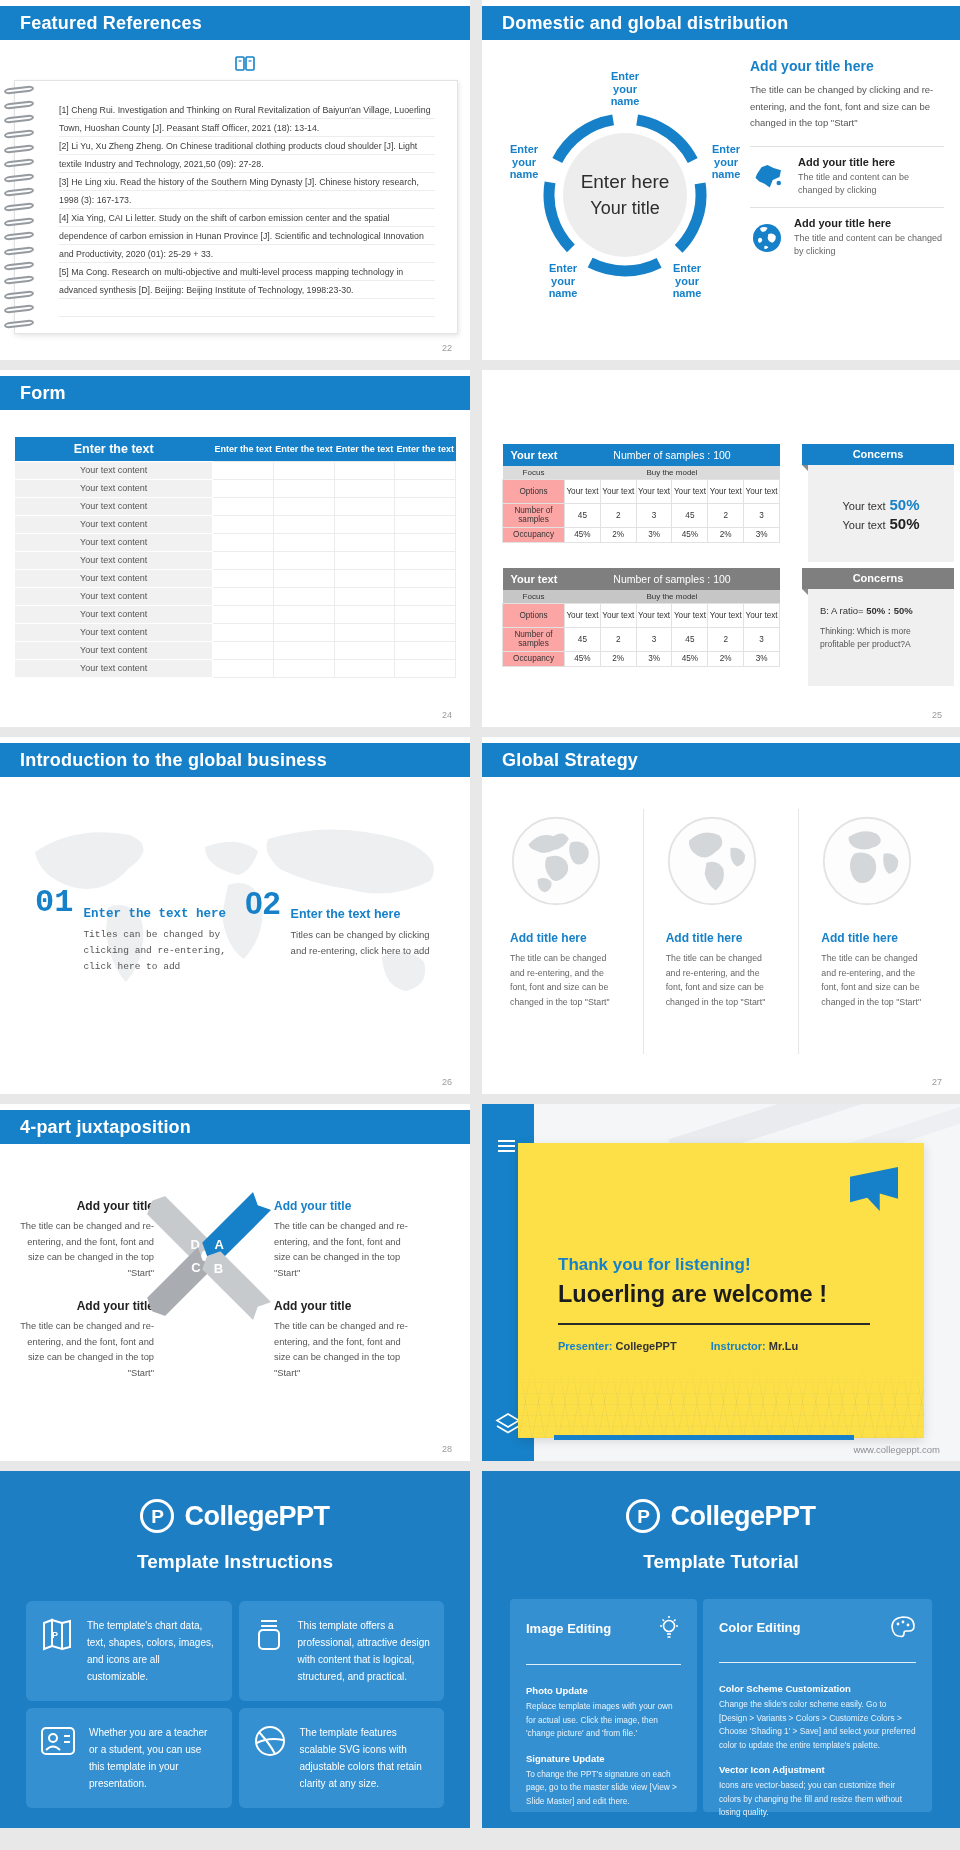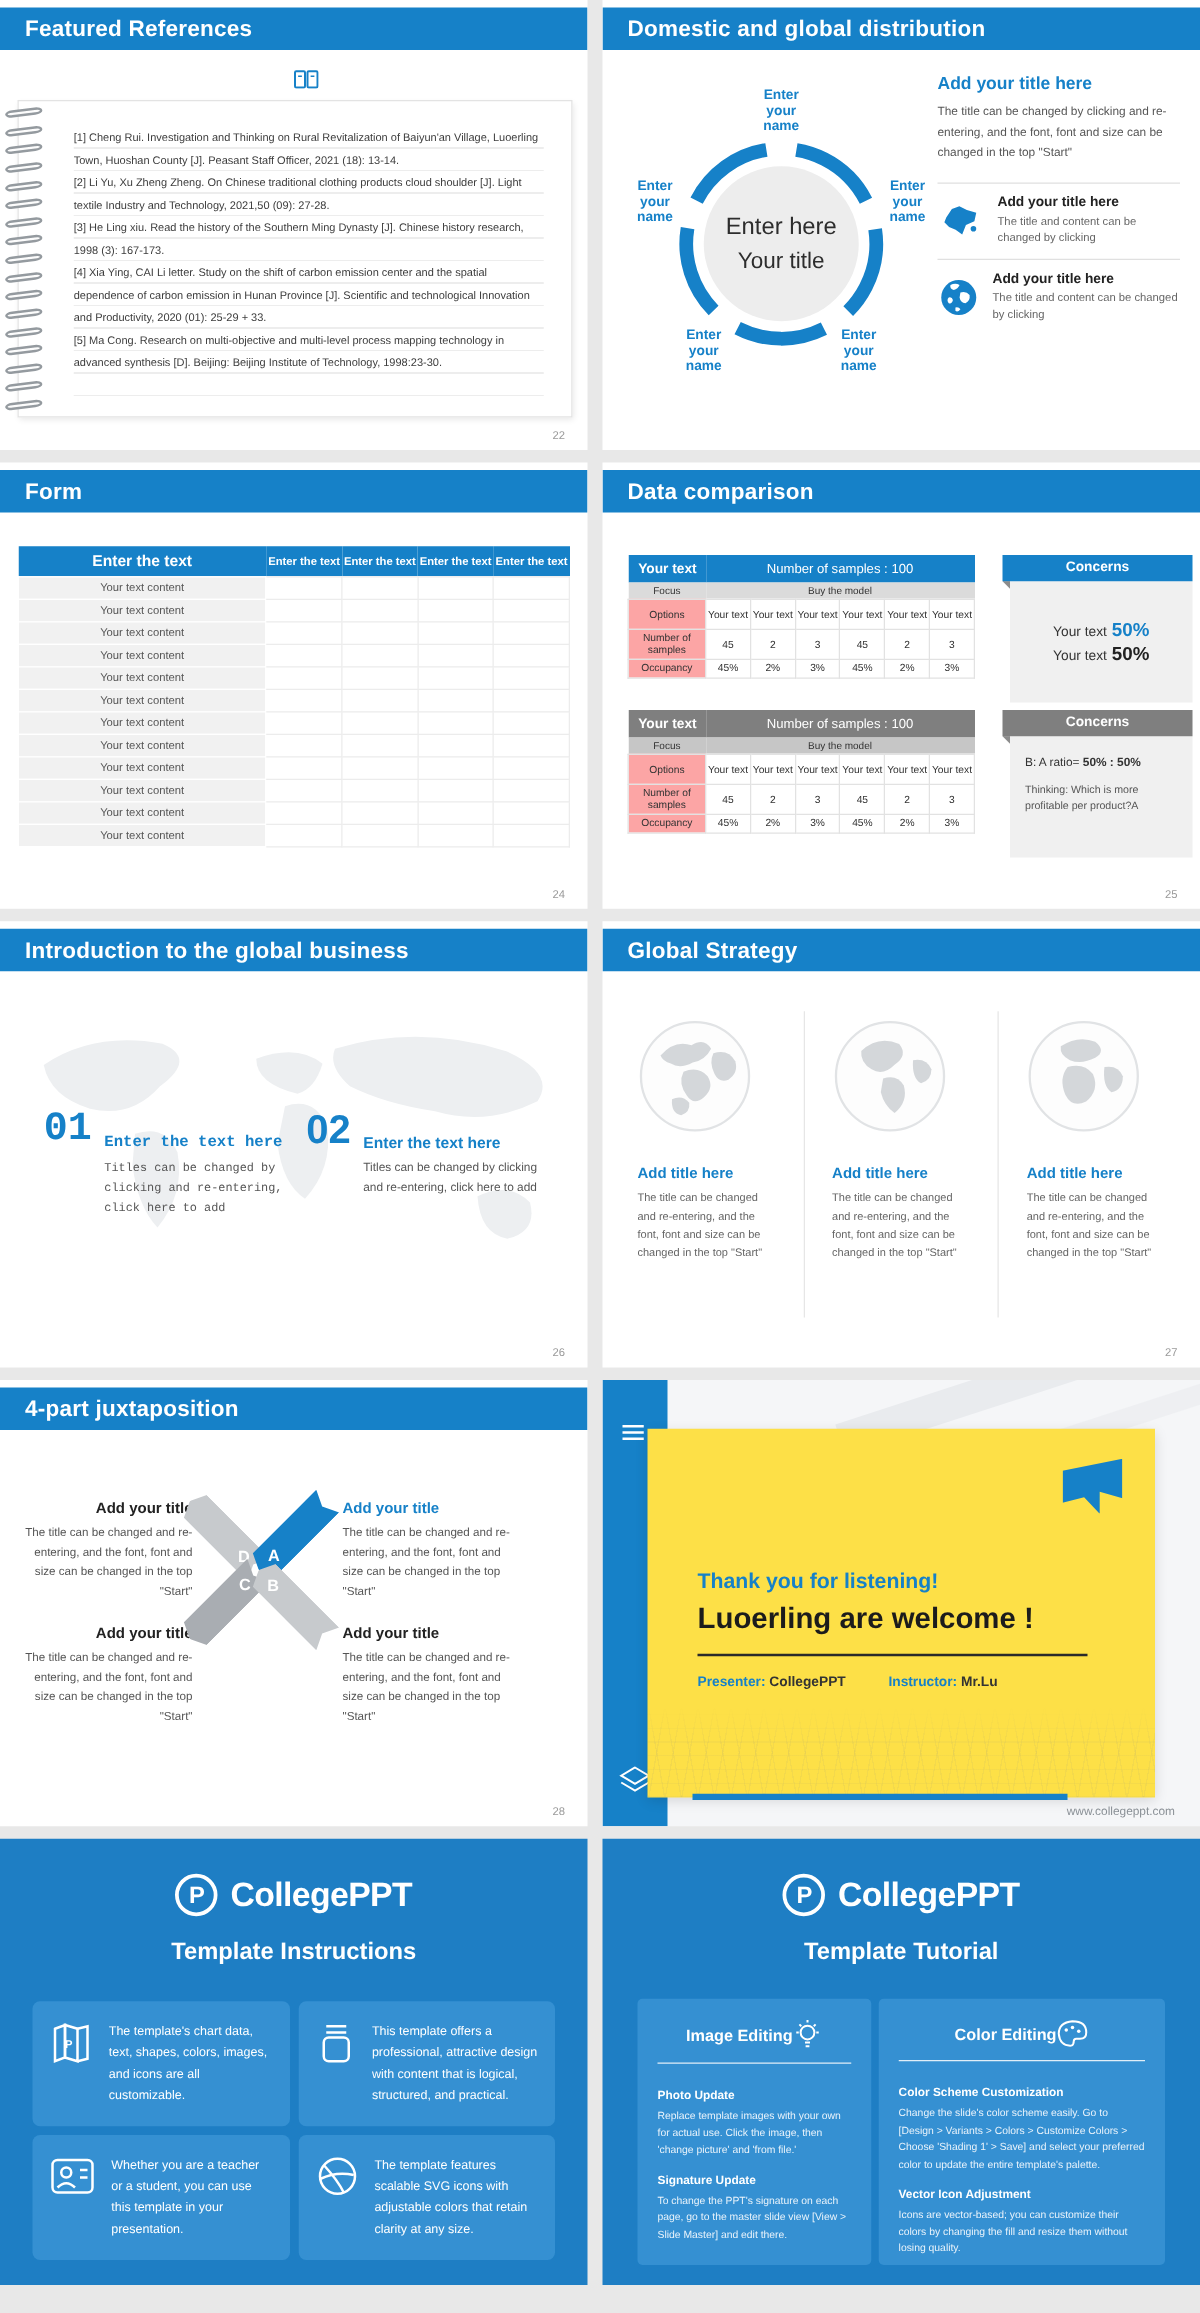--- a/index.html
+++ b/index.html
@@ -139,22 +139,22 @@
             font-weight:bold; font-size:19px; line-height:29px; text-align:center; }
   .brand-name{ color:#fff; font-size:27px; font-weight:bold; letter-spacing:-.5px; }
   .tpl-h{ text-align:center; color:#fff; font-size:19px; font-weight:bold; margin-top:18px; }
   .ins-grid{ position:absolute; left:26px; right:26px; top:130px; bottom:20px; display:grid;
              grid-template-columns:1fr 1fr; grid-template-rows:1fr 1fr; gap:7px; }
   .ins-card{ background:var(--cardblue); border-radius:6px; padding:16px 14px; display:flex; gap:13px; }
   .ins-card p{ margin:0; font-size:10px; color:#fff; line-height:17px; }
   .tut-wrap{ position:absolute; left:28px; right:28px; top:128px; bottom:16px; display:flex; gap:6px; }
   .tut-col{ background:var(--cardblue); border-radius:4px; padding:16px; }
   .tut-col.c1{ flex:44; } .tut-col.c2{ flex:56; }
-  .tut-head{ display:flex; justify-content:center; align-items:center;
-             border-bottom:1px solid rgba(255,255,255,.85); padding-bottom:9px; margin-bottom:20px; }
+  .tut-head{ display:flex; justify-content:space-between; align-items:center;
+             border-bottom:1px solid rgba(255,255,255,.85); padding-bottom:23px; margin-bottom:20px; }
   .tut-head h3{ margin:0; color:#fff; font-size:13px; }
   .tut-item h4{ margin:12px 0 4px; color:#fff; font-size:9.5px; }
   .tut-item p{ margin:0; color:#e9f3fb; font-size:8.3px; line-height:13.5px; }
   svg{ display:block; }
 </style>
 </head>
 <body>
 
 <div class="slide" style="left:0;top:0;width:470px;height:360px;">
   <div class="bar"><span>Featured References</span></div>
@@ -345,21 +345,20 @@
           <td></td>
           <td></td>
           <td></td>
         </tr>
     </tbody>
   </table>
   <div class="pagenum">24</div>
 </div>
 
 <div class="slide" style="left:482px;top:370px;width:478px;height:357px;">
-  <div class="bar"><span>Data comparison</span></div>
 
   <div class="dc-group theme-blue" style="top:74px;">
     <table class="dc">
       <tbody>
           <tr class="hd">
         <th class="a">Your text</th>
         <th class="b" colspan="6">Number of samples : 100</th>
       </tr>
       <tr class="sub">
         <td>Focus</td>

